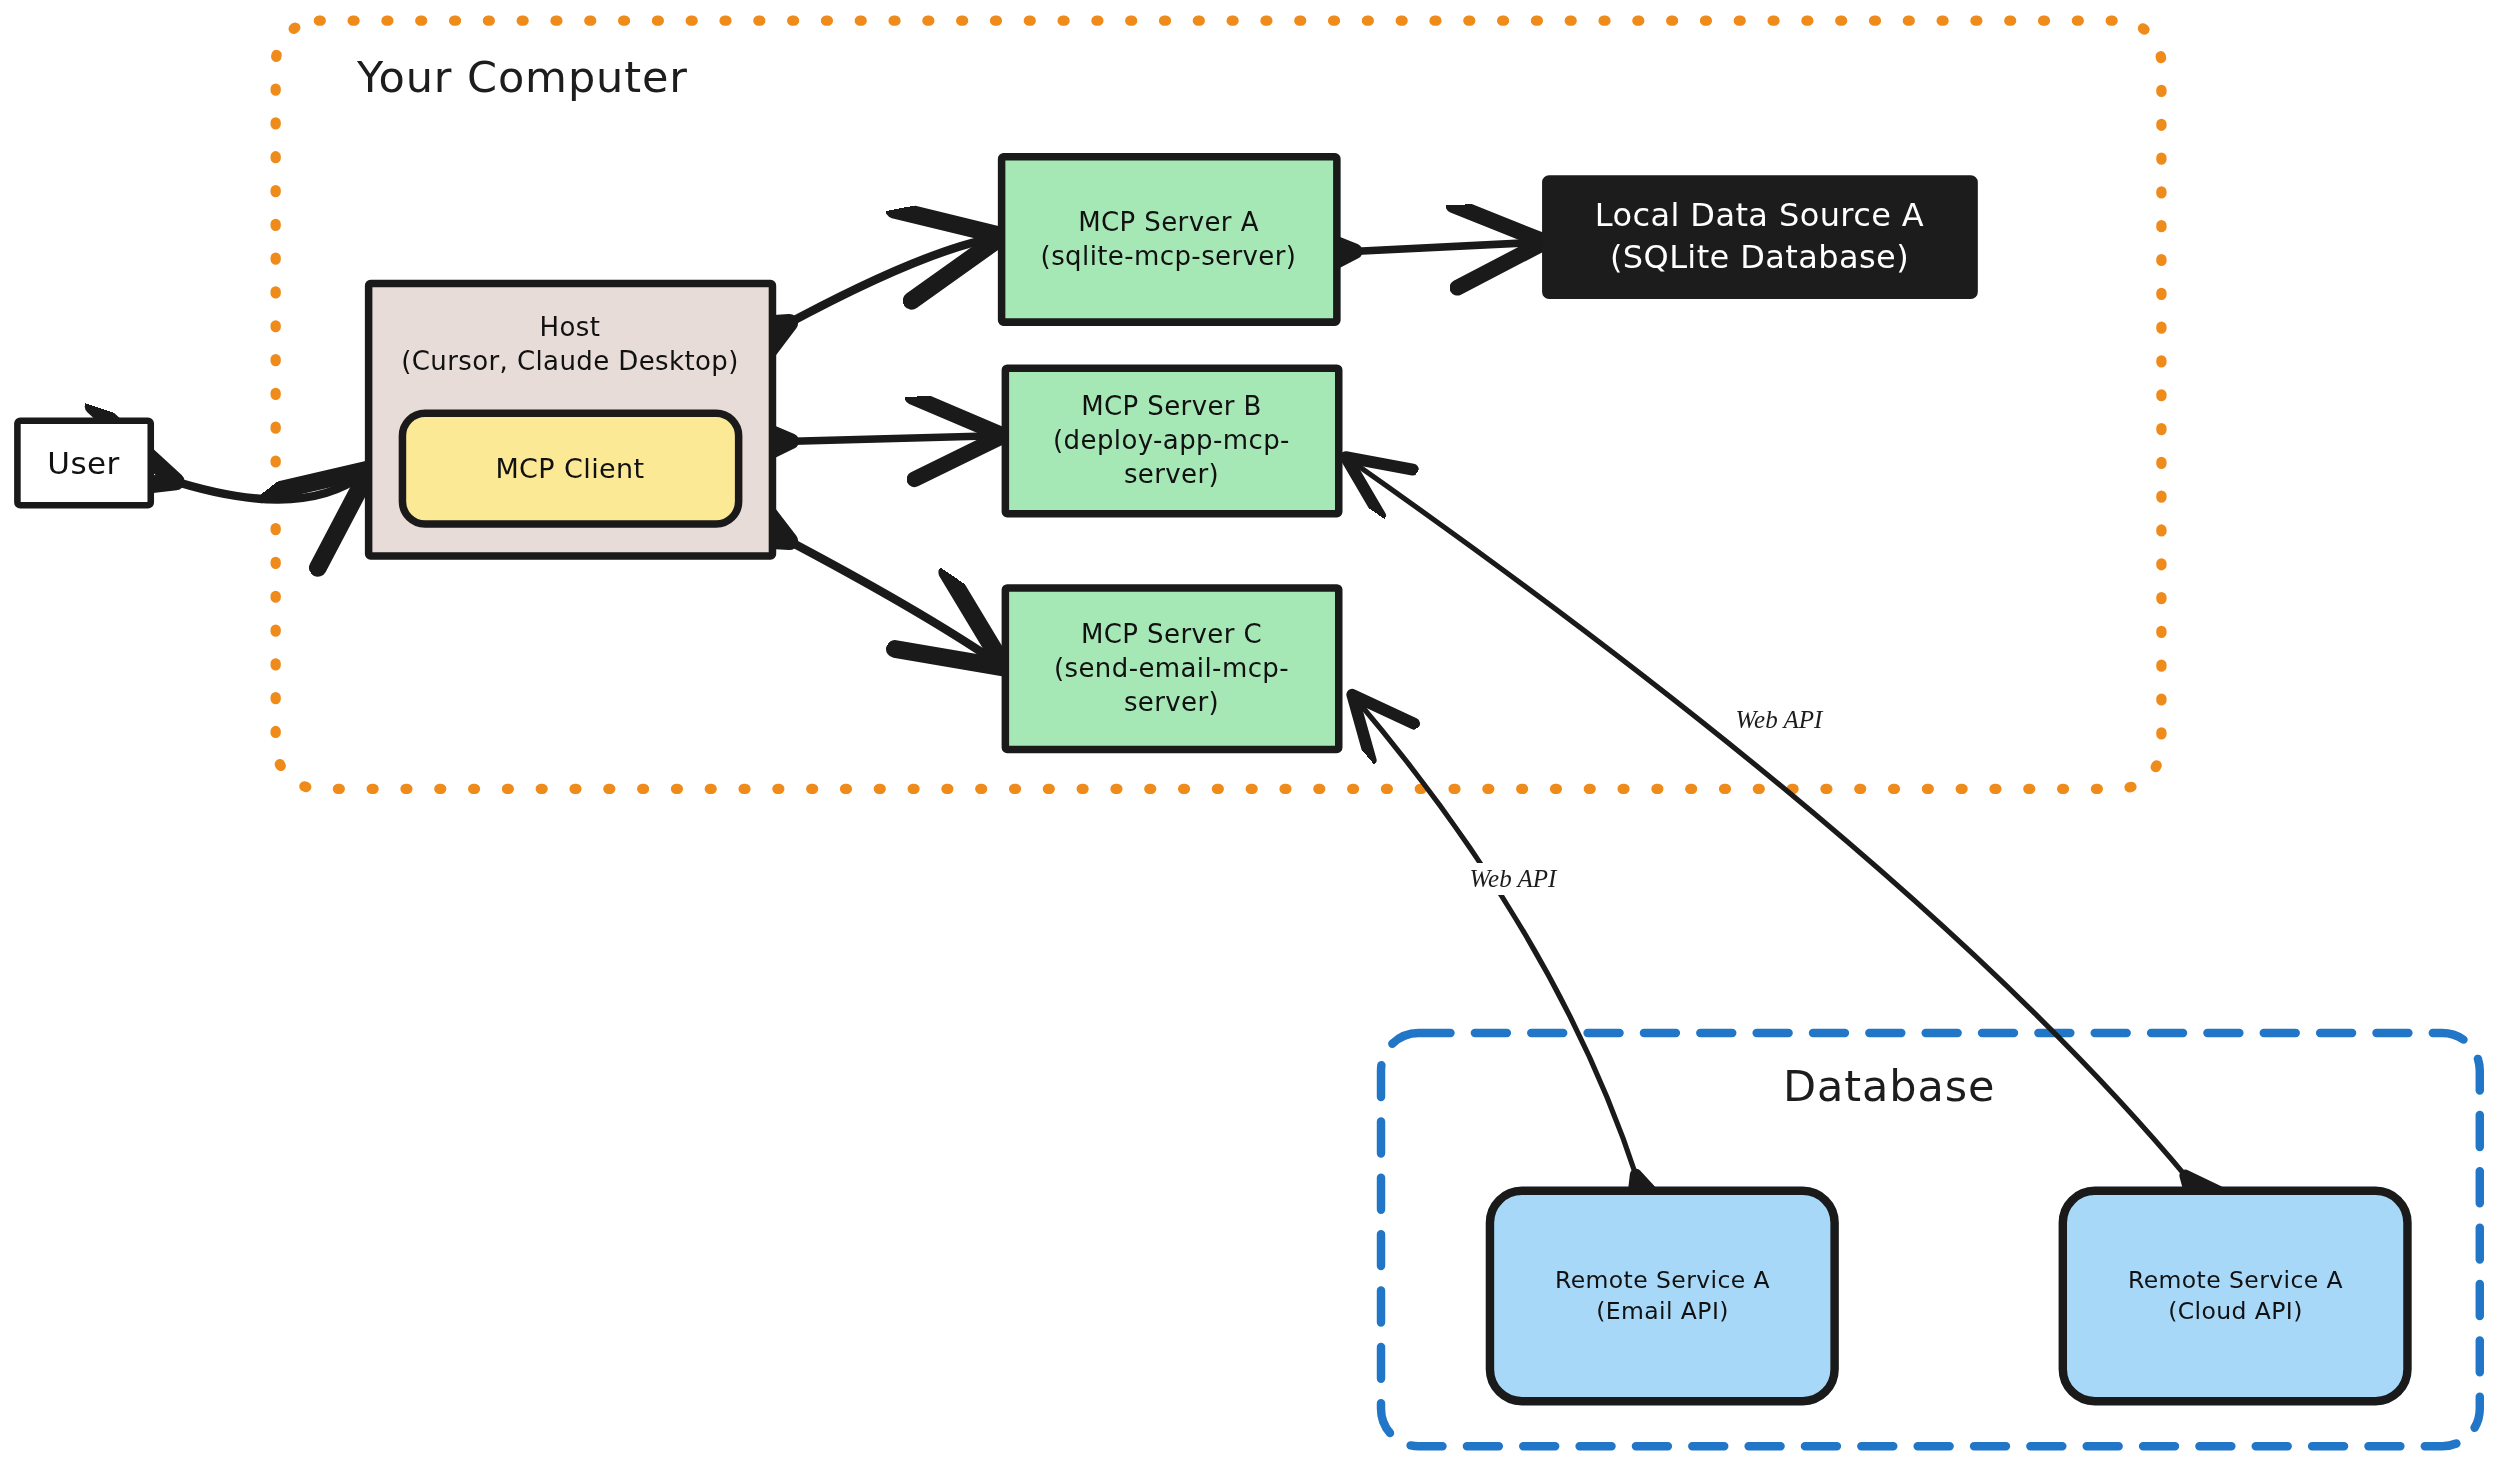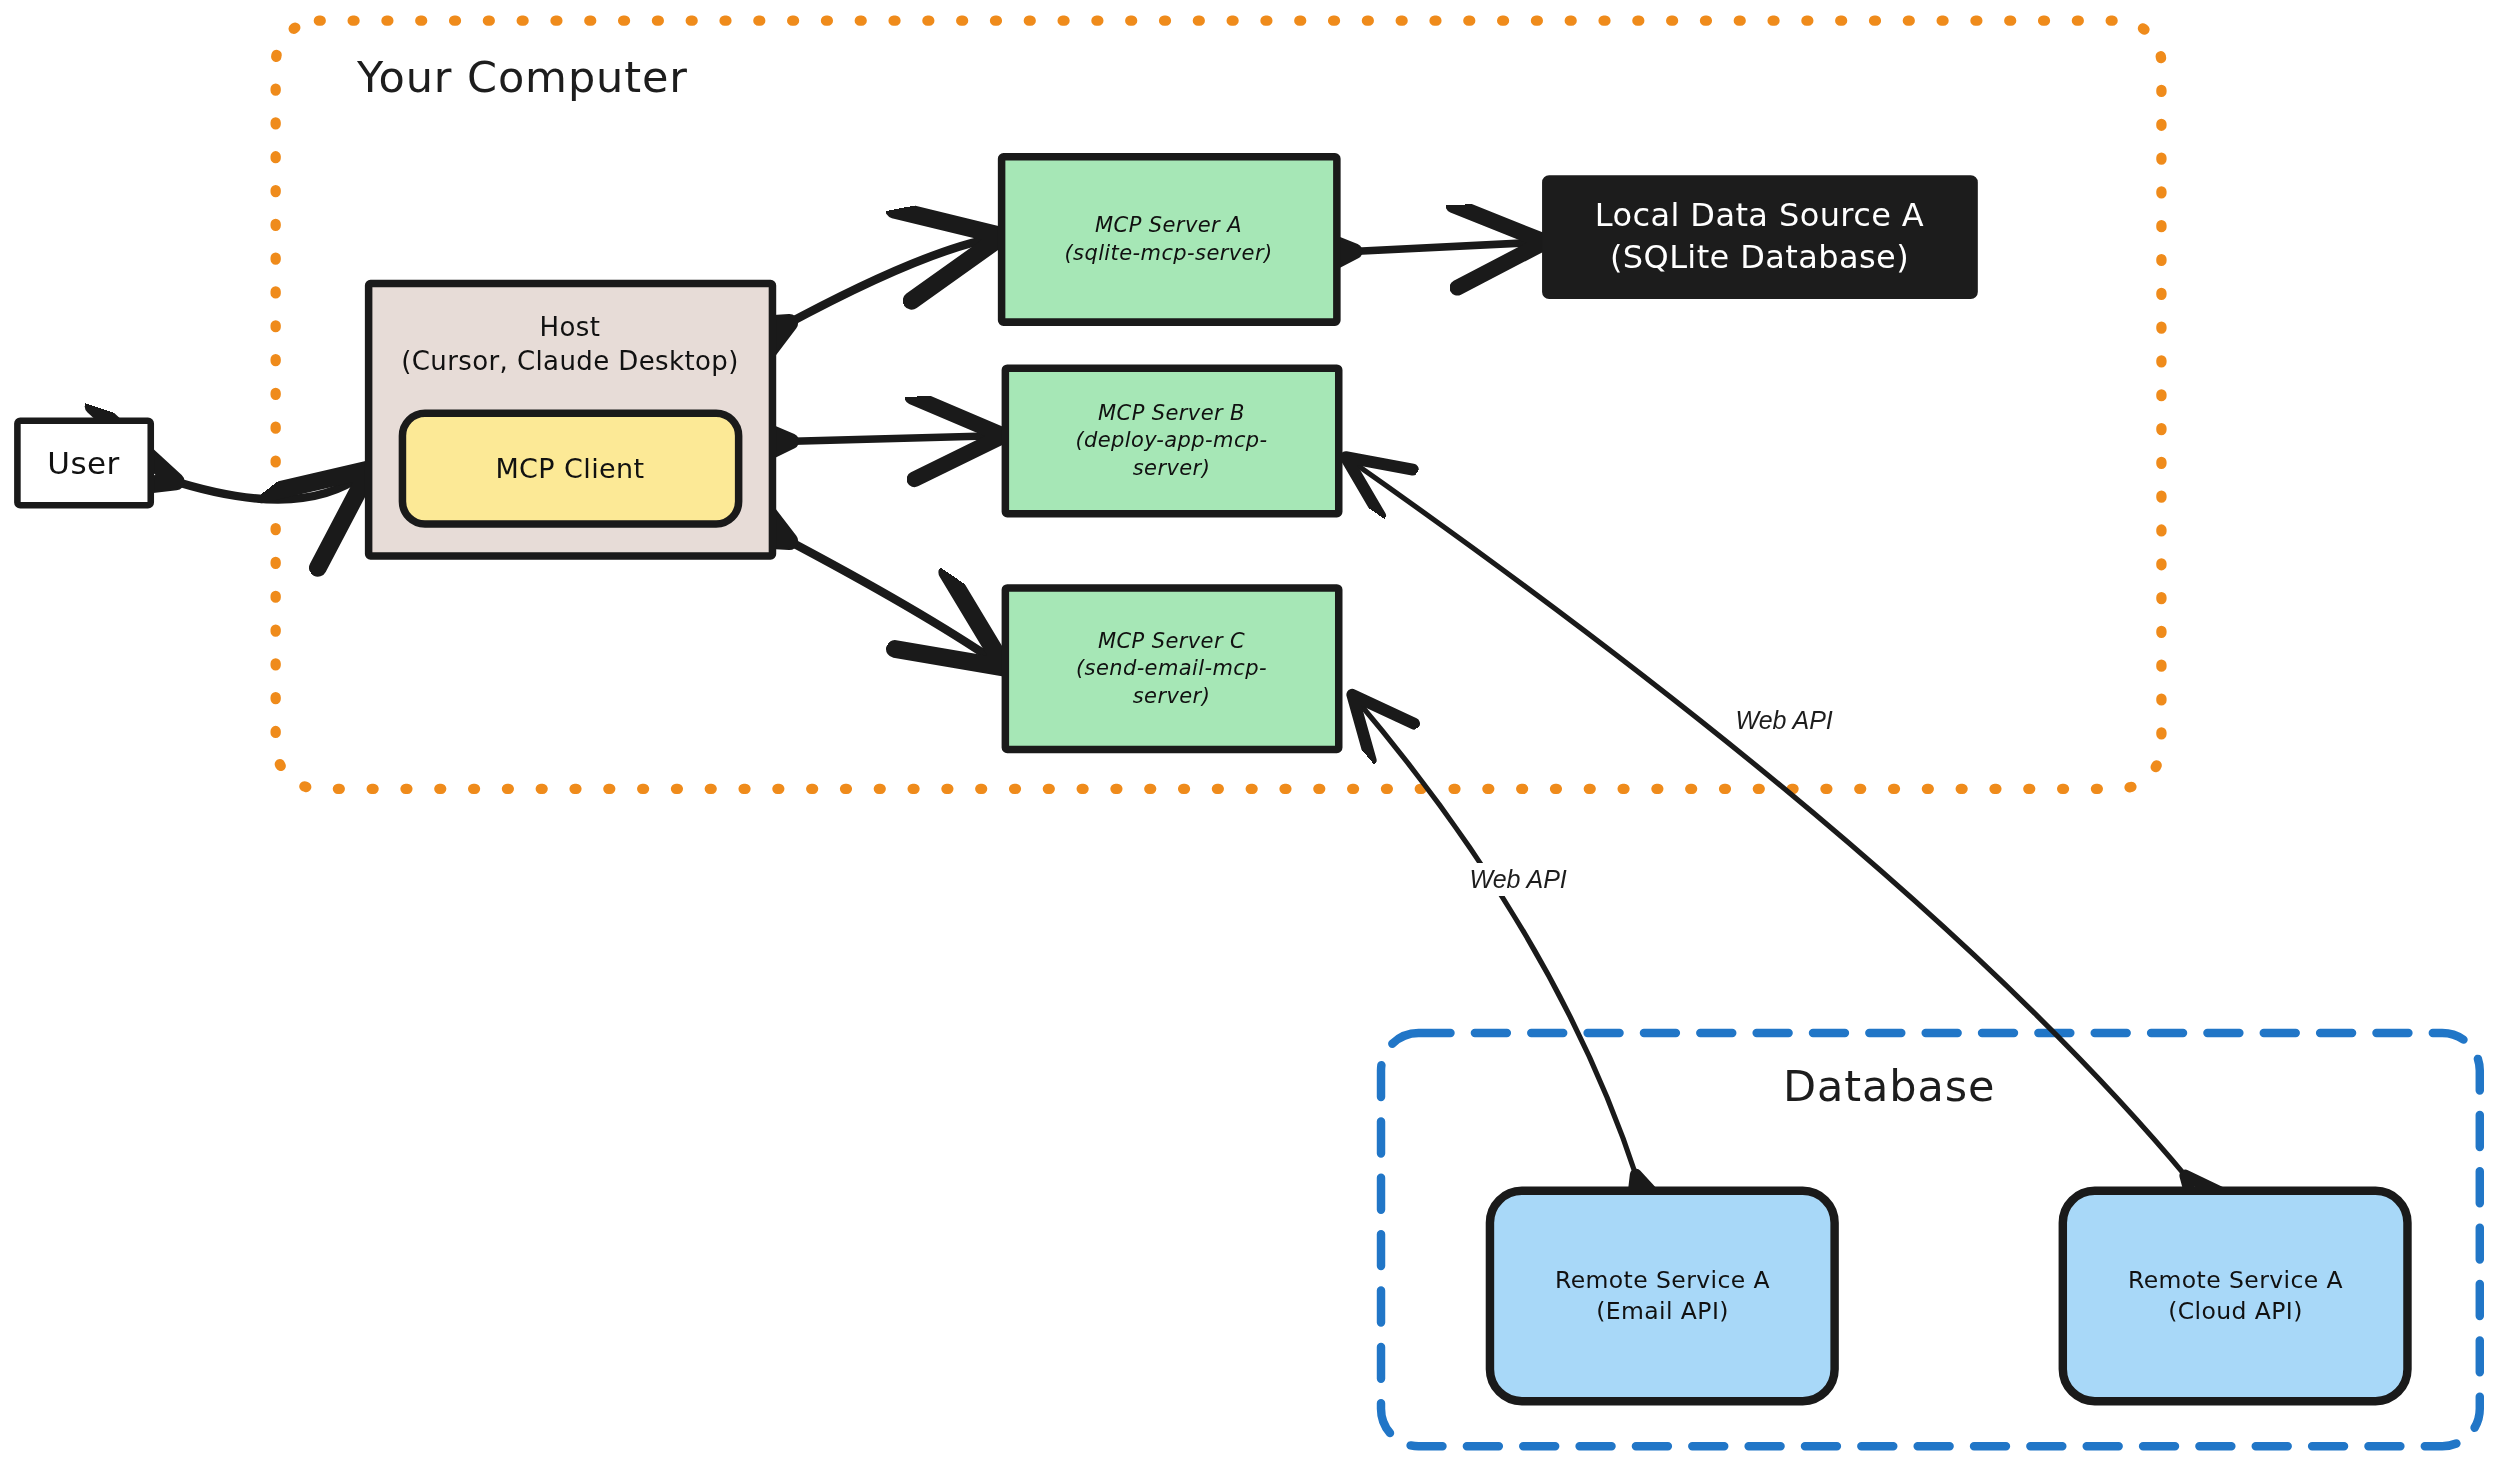--- a/index.html
+++ b/index.html
@@ -46,28 +46,28 @@
     white-space: pre;
   }
 
   
   .edge-label {
     position: absolute;
     font-size: 25px;
     color: #1d1d1d;
     font-style: italic;
     white-space: pre;
-    font-family: Liberation Sans, sans-serif;
+    font-family: Liberation Serif, serif;
   }
 
   
   .t-user   { font-size: 31px; color:#111; }
   .t-host   { font-size: 26px; color:#111; }
   .t-client { font-size: 27px; color:#111; }
-  .t-server { font-size: 21px; color:#111;font-style:italic; }
+  .t-server { font-size: 26px; color:#111; }
   .t-dark   { font-size: 32px; color:#ffffff; }
   .t-remote { font-size: 23.5px; color:#111; }
 </style>
 </head>
 <body>
 
 <div id="stage">
 
   <svg class="layer" viewBox="0 0 2661 1577">
     <rect x="293" y="22" width="2008" height="818" rx="46" ry="46" fill="none" stroke="#ef8b1b" stroke-width="11" stroke-linecap="round" stroke-dasharray="2 34"></rect>

